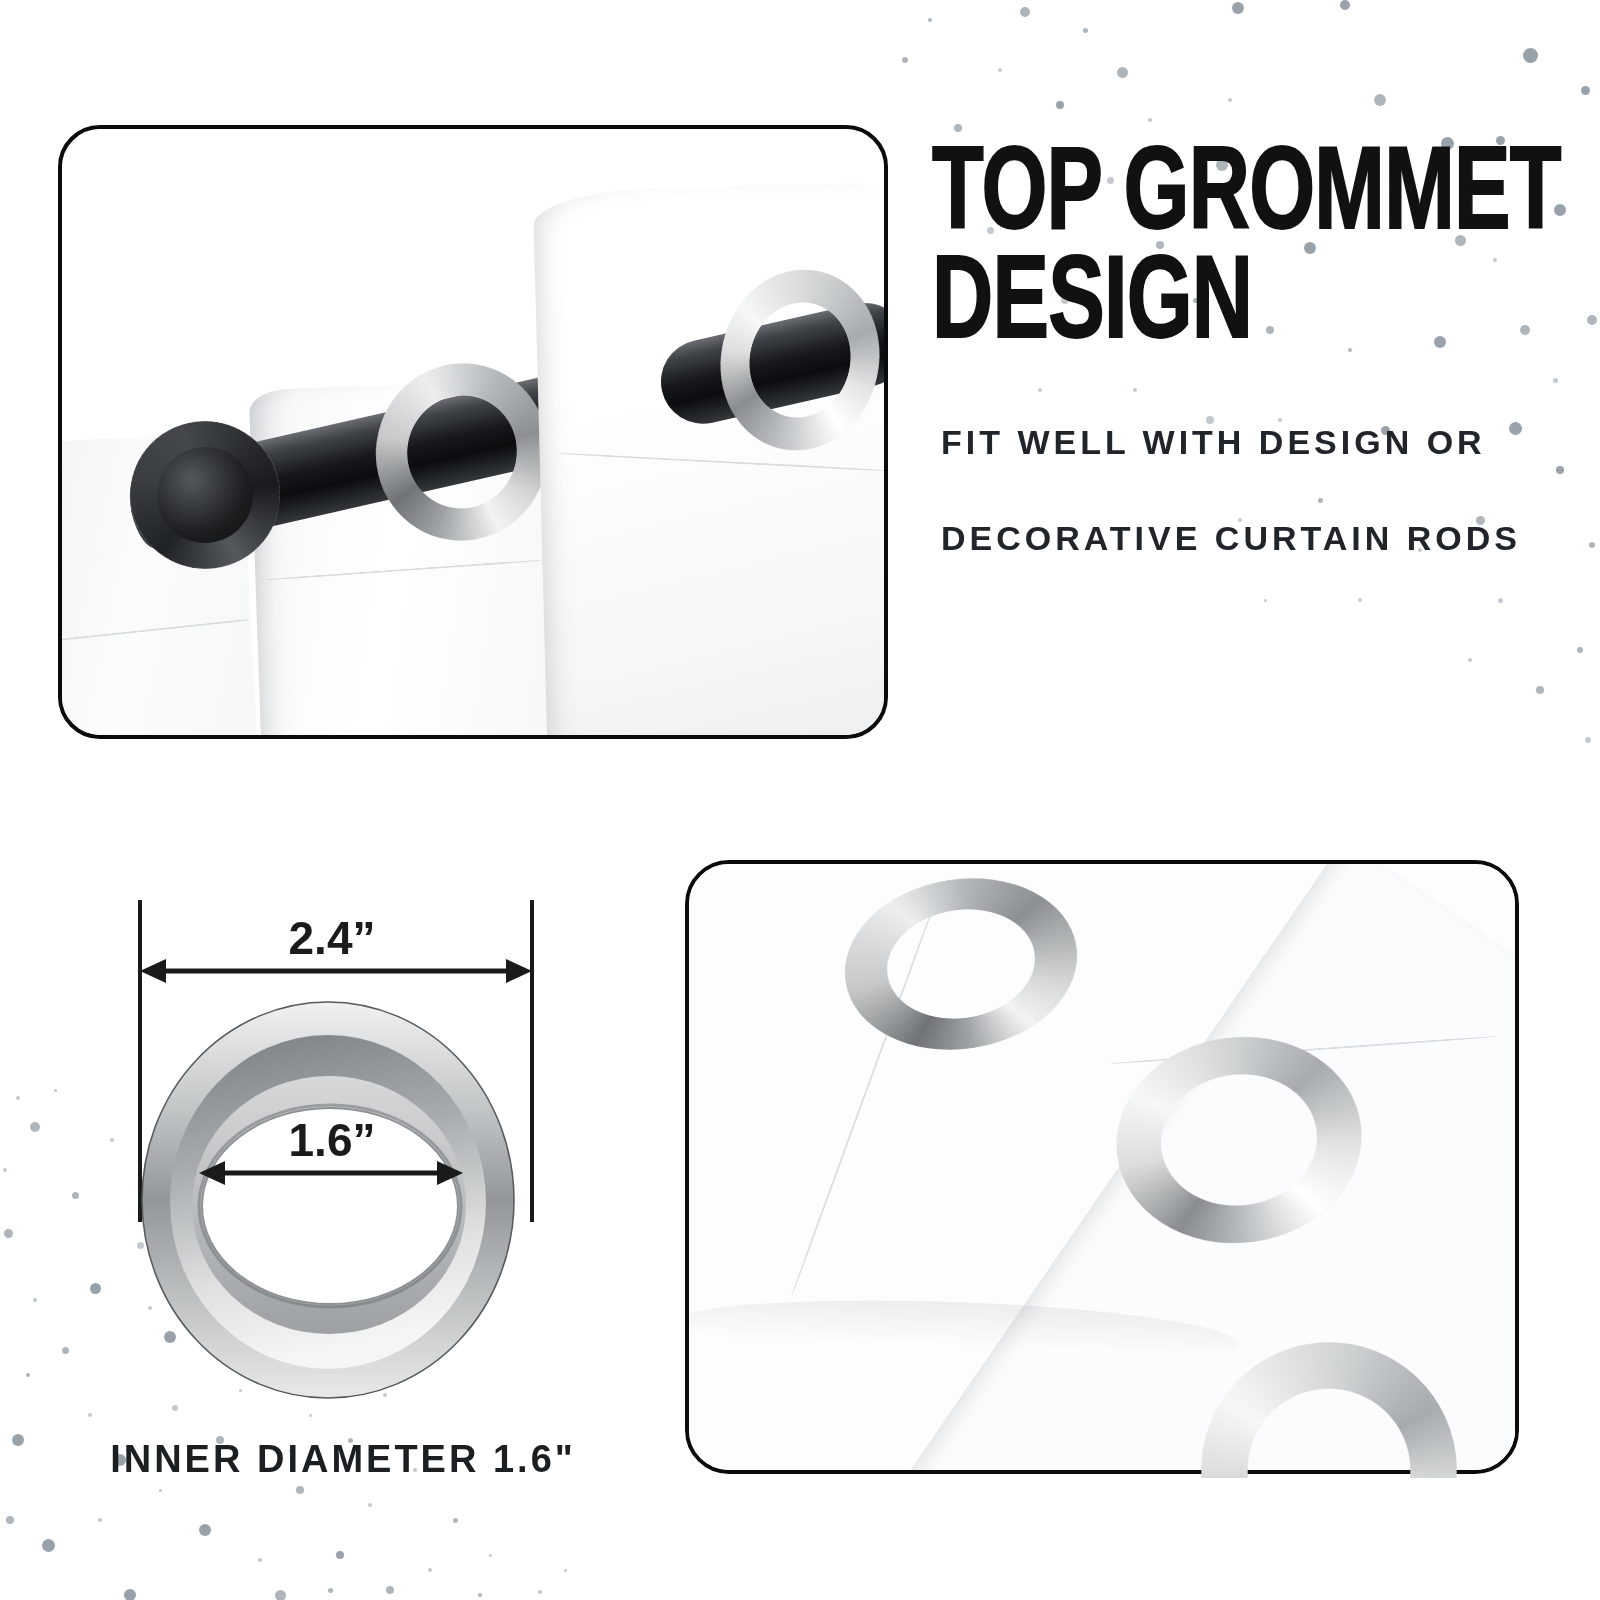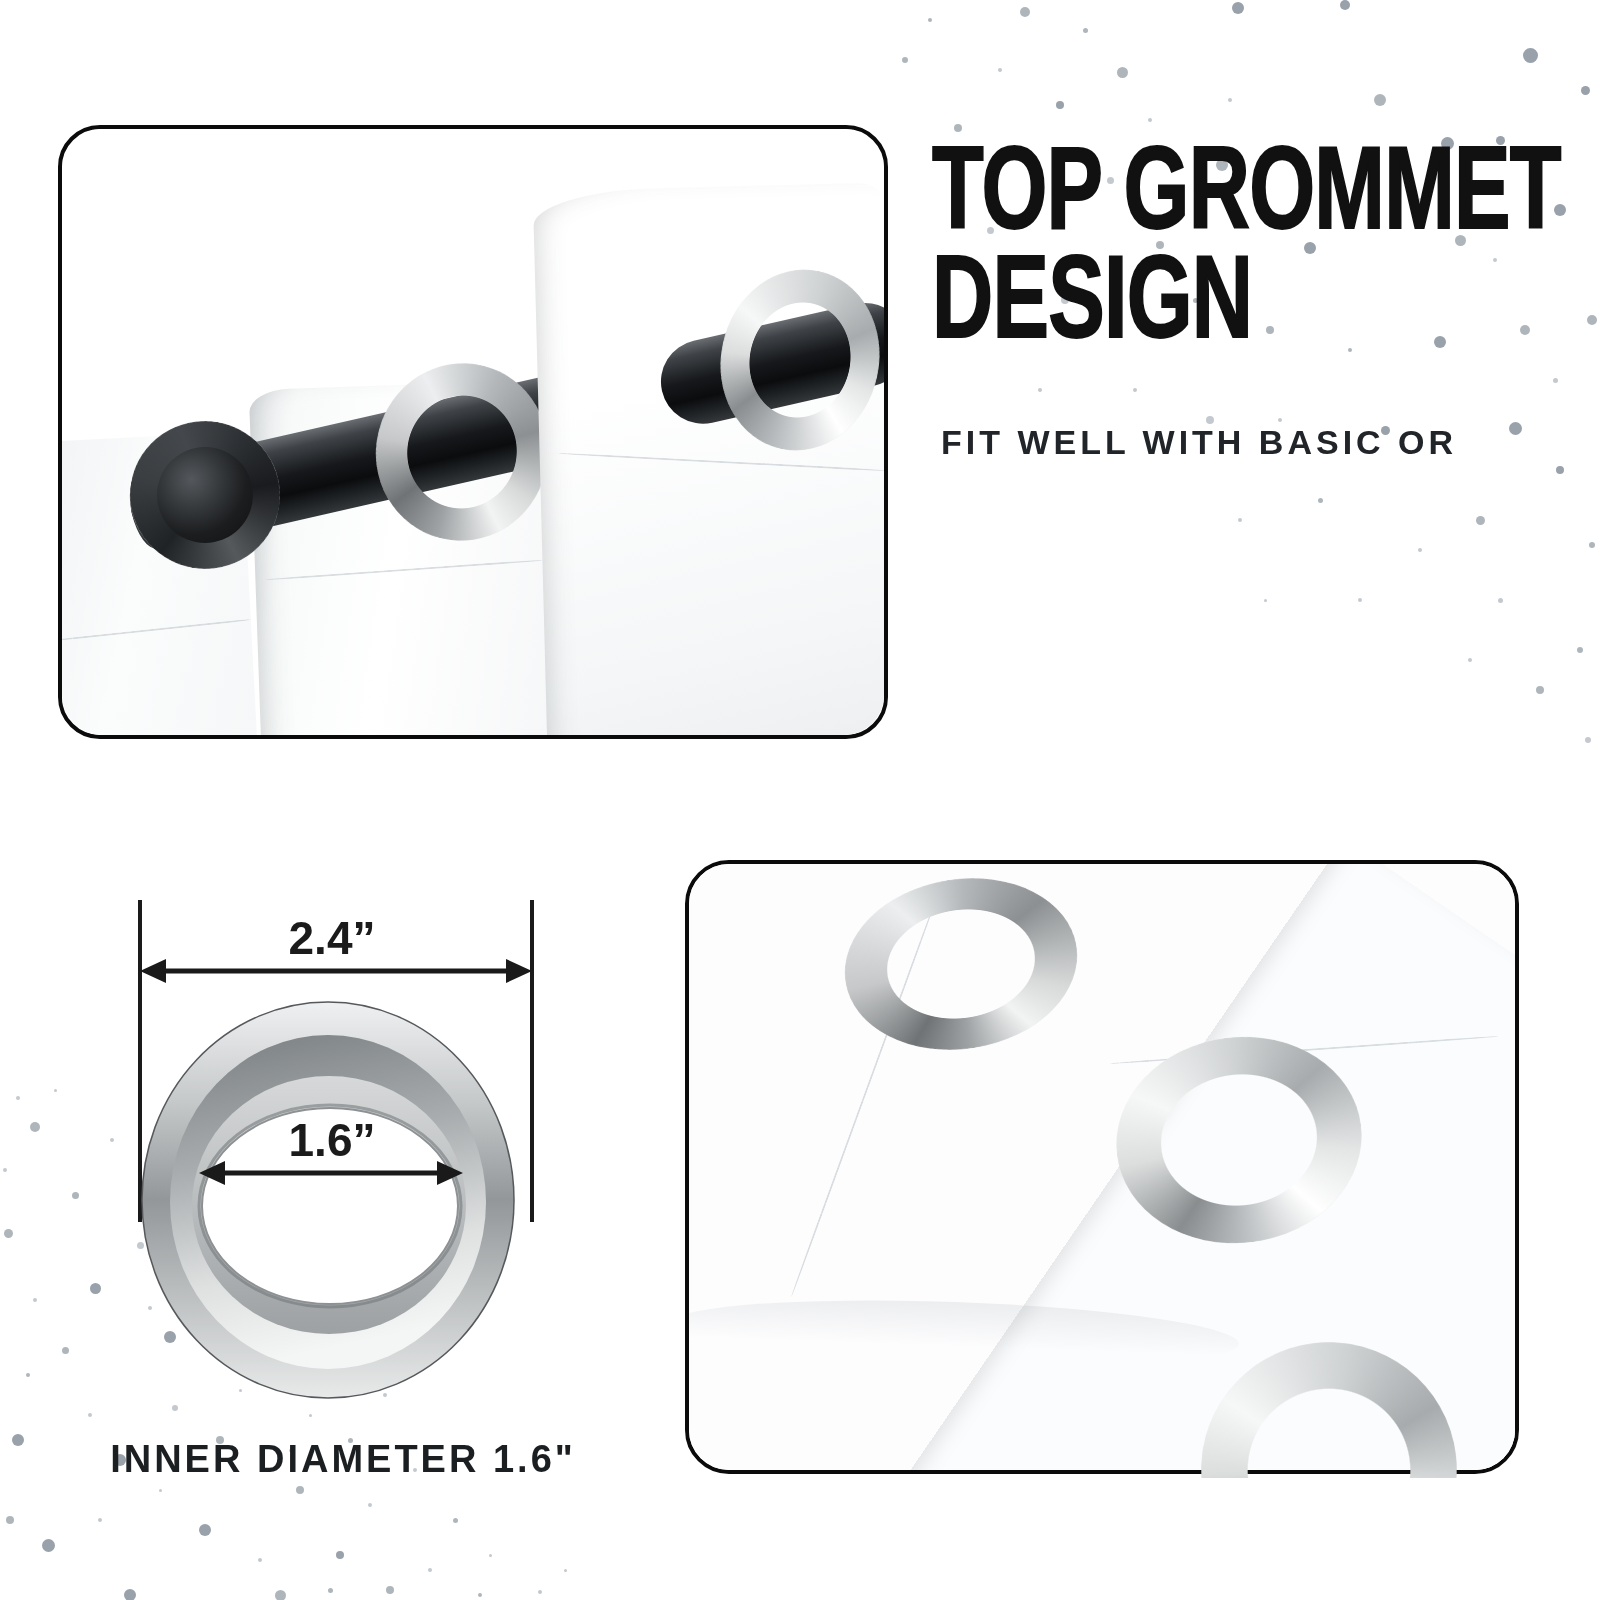--- a/index.html
+++ b/index.html
@@ -216,21 +216,22 @@
       <div class="rod" style="left:600px;top:220px;width:250px;height:84px;transform:rotate(-12.8deg);transform-origin:left center;"></div>
 
       <div class="donut bright" style="left:659px;top:140px;width:158px;height:182px;transform:rotate(12deg);box-shadow:0 0 0 3px #eef0f1;"></div>
     </div>
   </div>
 
   <div class="headline">
     <span class="hl">TOP GROMMET</span><br>
     <span class="hl">DESIGN</span>
   </div>
-  <div class="sub" style="top:423px;">FIT WELL WITH BASIC OR</div>
+  <div class="sub" style="top:423px;">FIT WELL WITH DESIGN OR</div>
+  <div class="sub" style="top:519px;">DECORATIVE CURTAIN RODS</div>
 
   <svg style="position:absolute;left:60px;top:880px;" width="566" height="560" viewBox="0 0 566 560">
     <defs>
       <linearGradient id="met1" x1="0" y1="0" x2="0" y2="1">
         <stop offset="0" stop-color="#eff0f1"></stop>
           <stop offset=".25" stop-color="#c6c9ca"></stop>
         <stop offset=".5" stop-color="#93979a"></stop>
           <stop offset=".72" stop-color="#b9bcbd"></stop>
         <stop offset="1" stop-color="#e8eaea"></stop>
       </linearGradient>

